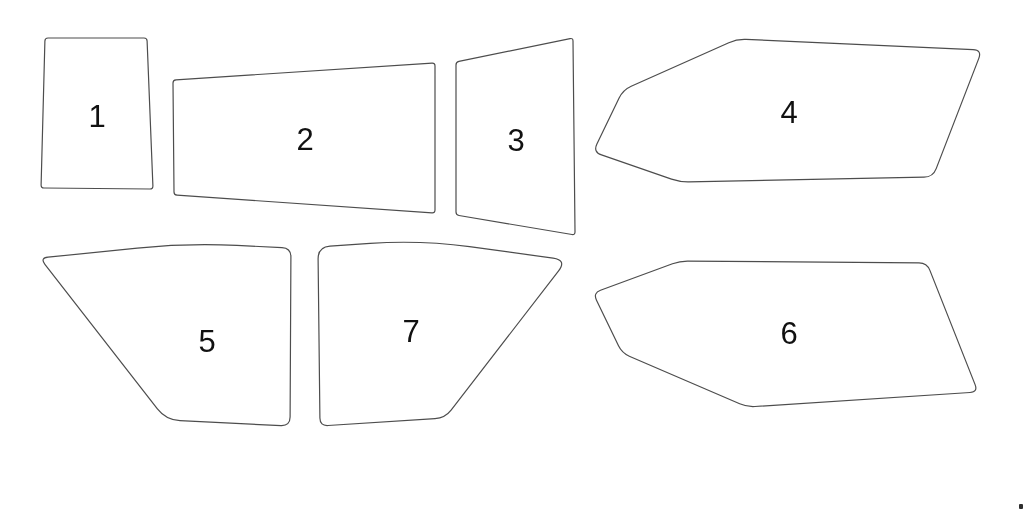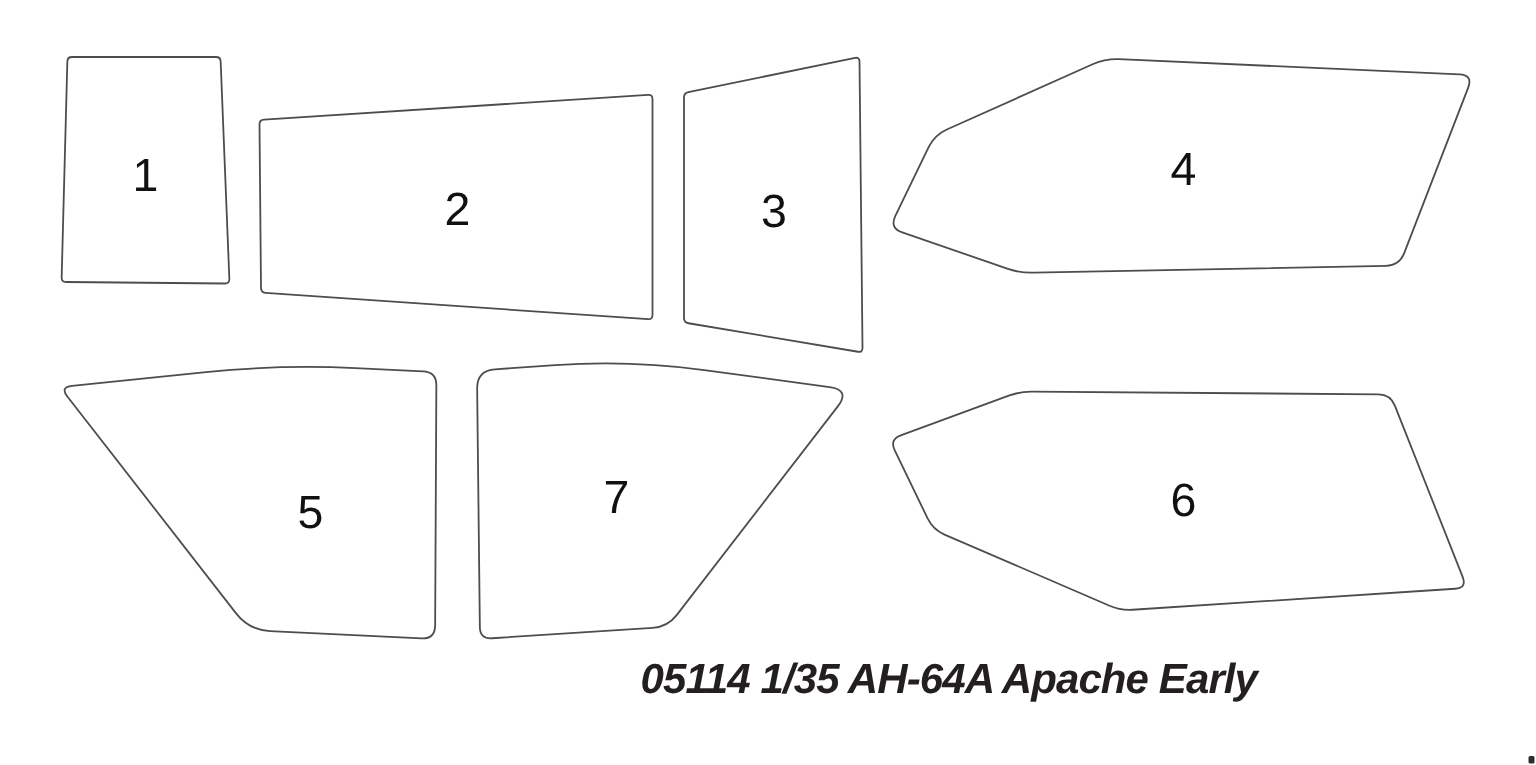--- a/index.html
+++ b/index.html
@@ -65,15 +65,14 @@
       <text x="516" y="151" class="part-label" fill="#111111">3</text>
       <path d="M728.8,42.7Q737,39 746.0,39.4L973.0,49.6Q982,50 978.8,58.4L936.2,168.6Q933,177 924.0,177.2L689.0,181.8Q680,182 671.5,179.1L601.5,154.9Q593,152 596.9,143.9L619.1,98.1Q623,90 631.2,86.3Z" class="part-outline" stroke="#4d4d4d" stroke-width="1.2" stroke-linejoin="round"></path>
       <text x="789" y="123" class="part-label" fill="#111111">4</text>
       <path d="M44.9,264.3Q40,258 48.0,257.2L137.3,248.1Q187,243 236.9,245.4L282.0,247.6Q291,248 290.9,257.0L290.1,417.0Q290,426 281.0,425.6L180.0,420.7Q166,420 157.4,408.9Z" class="part-outline" stroke="#4d4d4d" stroke-width="1.2" stroke-linejoin="round"></path>
       <text x="207" y="352" class="part-label" fill="#111111">5</text>
       <path d="M672.5,263.8Q680,261 688.0,261.1L919.0,262.9Q927,263 929.9,270.4L975.1,384.6Q978,392 970.0,392.5L755.0,406.5Q747,407 739.7,403.8L629.3,356.2Q622,353 618.5,345.8L596.5,300.2Q593,293 600.5,290.2Z" class="part-outline" stroke="#4d4d4d" stroke-width="1.2" stroke-linejoin="round"></path>
       <text x="789" y="344" class="part-label" fill="#111111">6</text>
       <path d="M318.1,259.0Q318,247 330.0,246.2L370.1,243.4Q420,240 469.5,246.7L553.1,258.1Q567,260 558.4,271.1L451.1,410.1Q445,418 435.0,418.6L328.0,425.5Q320,426 319.9,418.0Z" class="part-outline" stroke="#4d4d4d" stroke-width="1.2" stroke-linejoin="round"></path>
       <text x="411" y="342" class="part-label" fill="#111111">7</text>
     </svg>
-  <div class="caption" style="color: rgb(35, 31, 32);">05114 1/35 AH-64A Apache Early</div>
   <div class="corner-speck"></div>
 </div>
 
 </body></html>

